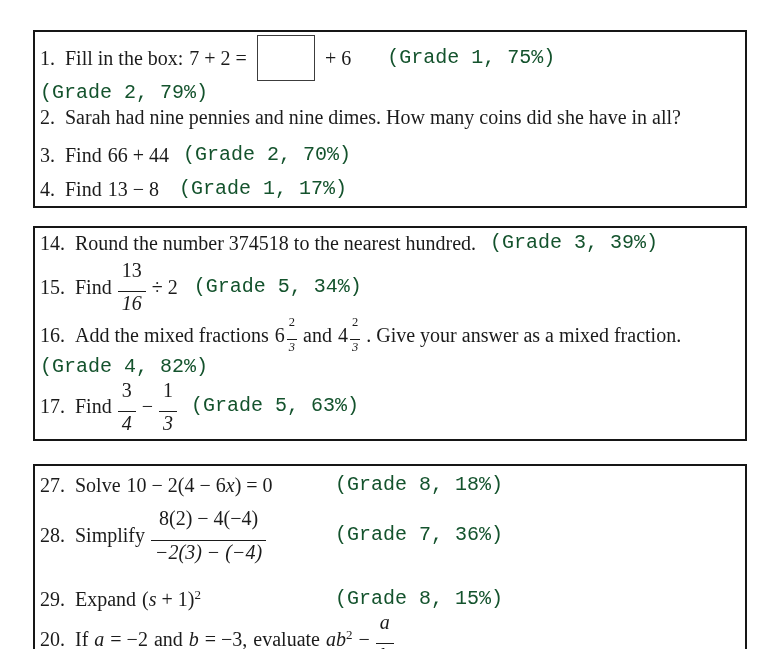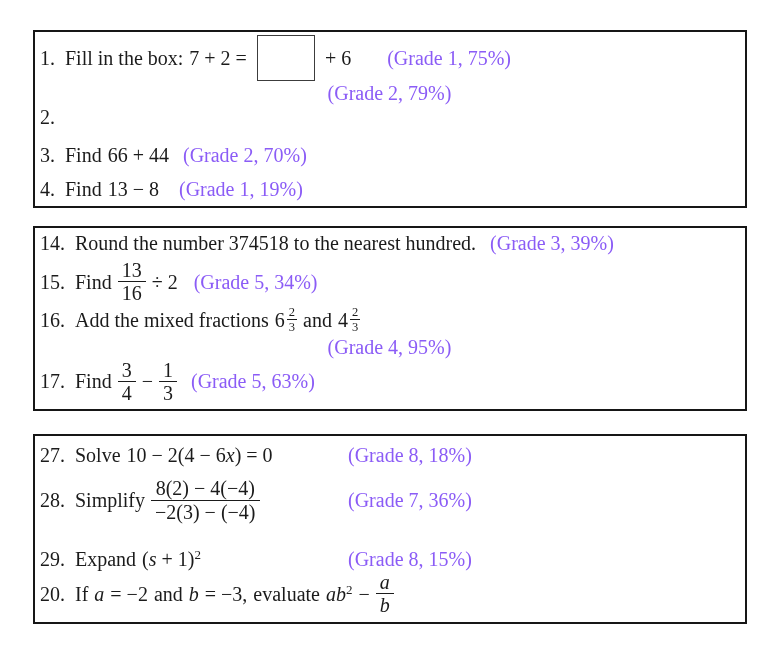--- a/index.html
+++ b/index.html
@@ -28,65 +28,66 @@
   #box2 { margin-bottom: 23px; }
 
   .row {
     display: flex;
     align-items: center;
     gap: 6px;
     position: relative;
     line-height: 1.2;
     white-space: nowrap;
   }
-  .row.right { justify-content: center; }
+  .row.right { justify-content: flex-start; }
 
   .num { margin-right: 4px; }
 
-  .grade { color: #8b5cf6; white-space: nowrap; }
+  .grade { color: #14532d; white-space: nowrap; font-family: Liberation Mono, monospace; }
 
   
   .mt4  { margin-top: 4px; }
   .mt6  { }
   .mt10 { margin-top: 10px; }
   .mt12 { margin-top: 24px; }
   .mt14 { margin-top: 14px; }
 
   .ml8  { margin-left: 8px; }
   .ml10 { margin-left: 10px; }
   .ml14 { margin-left: 14px; }
   .ml30 { margin-left: 30px; }
 
   
   .grade.abs {
     position: absolute;
-    left: 308px;
+    left: 295px;
     top: 50%;
     transform: translateY(-50%);
   }
 
   .ansbox {
     width: 56px;
     height: 44px;
     border: 1.6px solid #3c3c3c;
     display: inline-block;
     margin: 0 4px;
     background: #fff;
   }
 
   .frac {
     display: inline-flex;
     flex-direction: column;
     align-items: stretch;
     text-align: center;
     line-height: 1.12;
     vertical-align: middle;
+    gap: 10px;
   }
   .frac .fnum, .frac .fden { padding: 0 4px; }
-  .frac .fden { border-top: 1.6px solid #1b1b1b; }
+  .frac .fden { border-top: 1.6px solid #1b1b1b; font-style: italic; }
 
   .sfrac {
     font-size: 12.5px;
     line-height: 1.15;
   }
   .sfrac .fnum, .sfrac .fden { padding: 0 2px; }
   .sfrac .fden { border-top: 1.2px solid #1b1b1b; }
 
   .mixed { display: inline-flex; align-items: center; gap: 2px; }
   .mgroup { white-space: pre; }
@@ -113,34 +114,35 @@
       <span>+ 6</span>
       <span class="grade ml30">(Grade 1, 75%)</span>
     </div>
 
     <div class="row right">
       <span class="grade">(Grade 2, 79%)</span>
     </div>
 
     <div class="row">
       <span class="num">2.</span>
+      <span>Sarah had nine pennies and nine dimes. How many coins did she have in all?</span>
     </div>
 
     <div class="row mt14">
       <span class="num">3.</span>
       <span>Find</span>
       <span>66 + 44</span>
       <span class="grade ml8">(Grade 2, 70%)</span>
     </div>
 
     <div class="row mt10">
       <span class="num">4.</span>
       <span>Find</span>
       <span>13 − 8</span>
-      <span class="grade ml14">(Grade 1, 19%)</span>
+      <span class="grade ml14">(Grade 1, 17%)</span>
     </div>
 
   </section>
 
   <section class="qbox" id="box2">
 
     <div class="row">
       <span class="num">14.</span>
       <span>Round the number 374518 to the nearest hundred.</span>
       <span class="grade ml8">(Grade 3, 39%)</span>
@@ -168,24 +170,25 @@
         </span>
       </span>
       <span>and</span>
       <span class="mixed">
         <span>4</span>
         <span class="frac sfrac">
           <span class="fnum">2</span>
           <span class="fden">3</span>
         </span>
       </span>
+      <span>. Give your answer as a mixed fraction.</span>
     </div>
 
     <div class="row right">
-      <span class="grade">(Grade 4, 95%)</span>
+      <span class="grade">(Grade 4, 82%)</span>
     </div>
 
     <div class="row">
       <span class="num">17.</span>
       <span>Find</span>
       <span class="frac">
         <span class="fnum">3</span>
         <span class="fden">4</span>
       </span>
       <span>−</span>

